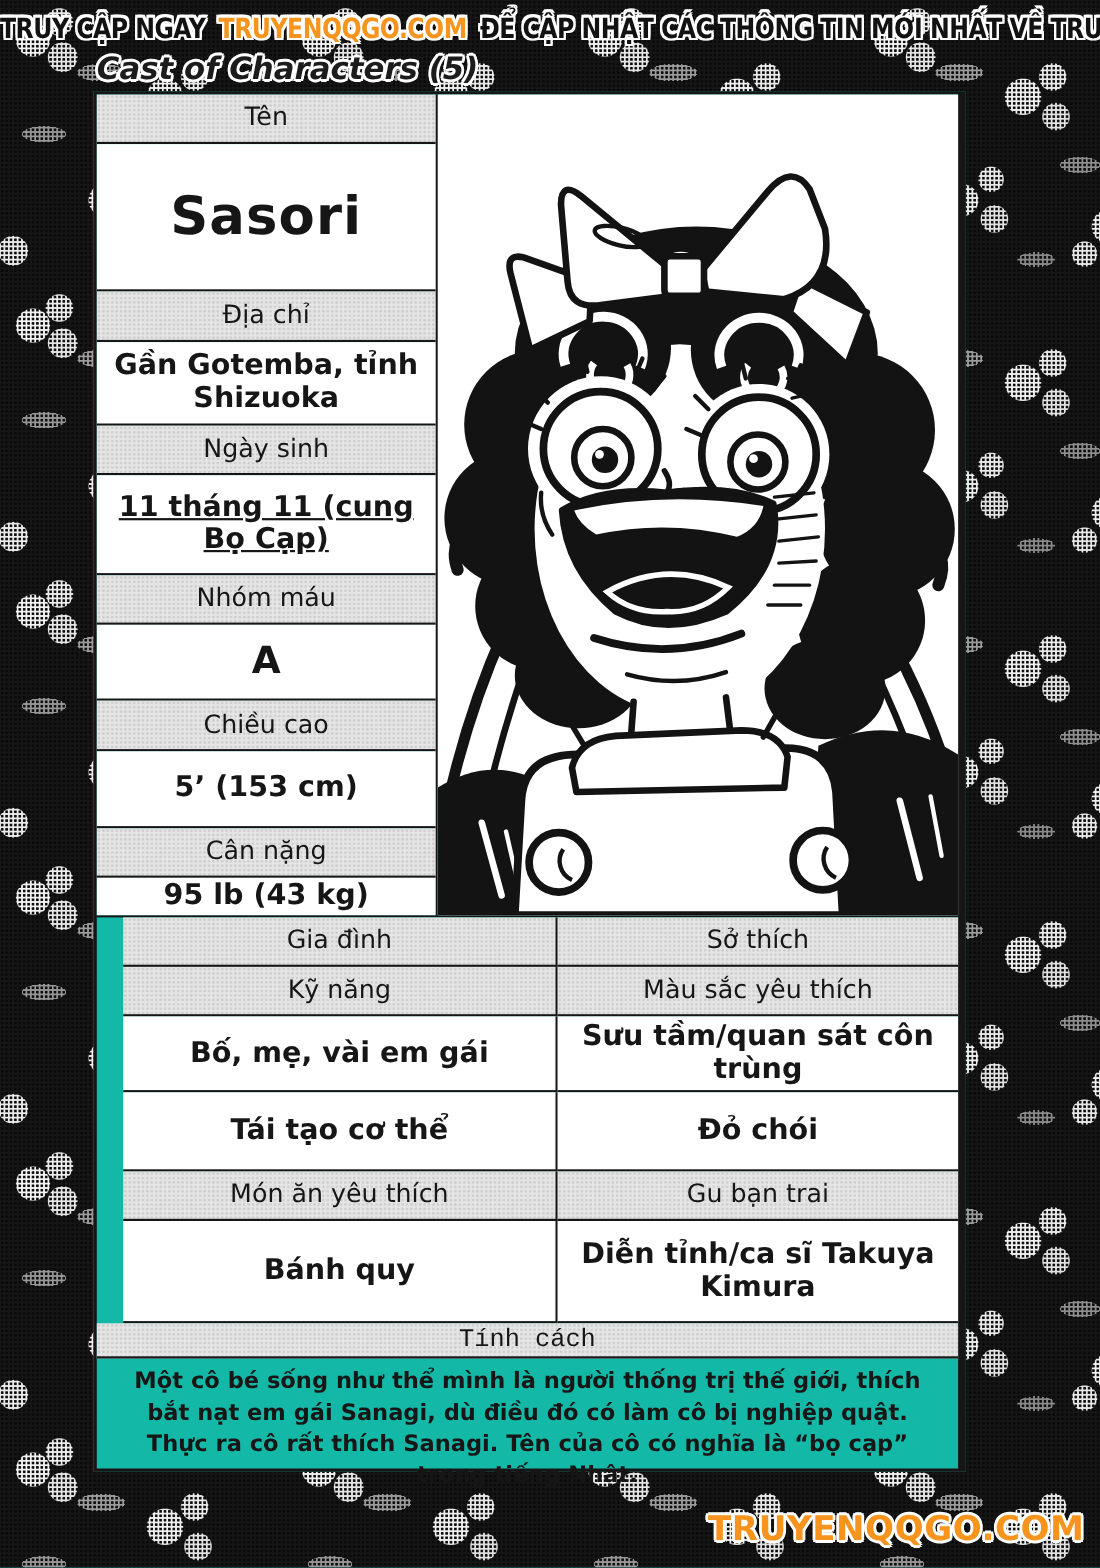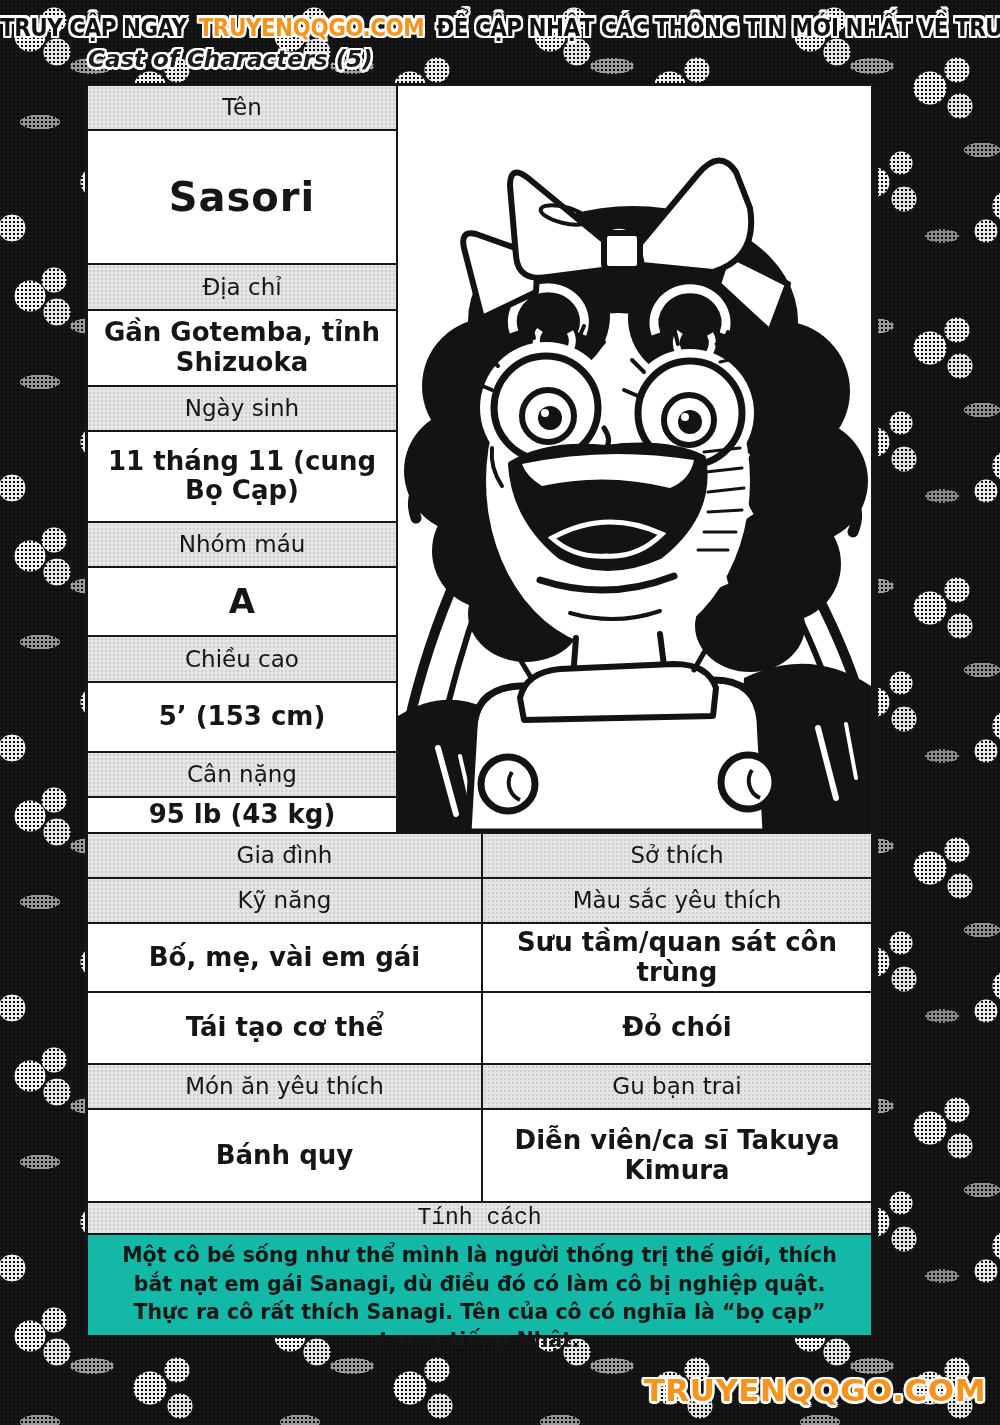--- a/index.html
+++ b/index.html
@@ -42,21 +42,21 @@
     color:#121212;
     text-shadow:-2px 0 0 #fff,2px 0 0 #fff,0 -2px 0 #fff,0 2px 0 #fff,
                 -2px -2px 0 #fff,2px 2px 0 #fff,-2px 2px 0 #fff,2px -2px 0 #fff;
     transform:scaleY(1.18);transform-origin:top center;
   }
   .banner .site{
     color:#f7941e;margin:0 5px;
   }
   .subtitle{
     position:absolute;top:46px;left:88px;z-index:5;
-    font-weight:bold;font-style:italic;font-size:23px;color:#1c1c1c;
+    font-weight:bold;font-style:italic;font-size:28px;color:#1c1c1c;
     text-shadow:-2.5px 0 0 #fff,2.5px 0 0 #fff,0 -2.5px 0 #fff,0 2.5px 0 #fff,
                 -2px -2px 0 #fff,2px 2px 0 #fff,-2px 2px 0 #fff,2px -2px 0 #fff;
   }
   
   .panel{
     position:absolute;left:85px;top:83px;width:793px;height:1255px;z-index:3;
     background:#14b8a6;border:3px solid #161616;border-right-width:7px;
     box-sizing:border-box;color:#161616;
   }
   .top-section{display:flex;height:746px;}
@@ -64,31 +64,31 @@
     display:flex;flex-direction:column;}
   .cell{display:flex;align-items:center;justify-content:center;text-align:center;
     box-sizing:border-box;border-bottom:2px solid #161616;padding:2px 8px;line-height:1.15;}
   .hd{
     background-color:#e5e5e5;font-size:23px;font-weight:normal;
     background-image:radial-gradient(circle,rgba(0,0,0,.10) 1px,transparent 1.3px);
     background-size:4px 4px;
   }
   .val{font-weight:bold;font-size:26px;background:#fff;}
   .r-h{height:46px;}
-  .v-name{height:136px;font-size:40px;letter-spacing:1px;}
+  .v-name{height:136px;font-size:48px;letter-spacing:1px;}
   .v-addr{height:77px;}
-  .v-birth{height:92px;}
+  .v-birth{height:92px;text-decoration:underline;}
   .v-blood{height:70px;font-size:34px;}
   .v-height{height:71px;}
   .v-weight{flex:1;border-bottom:none;}
   .portrait-cell{flex:1;position:relative;overflow:hidden;background:#fff;}
   .portrait-cell svg{display:block;width:100%;height:100%;}
   
   .bottom-section{display:flex;flex-direction:column;height:503px;border-top:2px solid #161616;}
-  .pair{display:flex;}
+  .pair{display:flex;padding-left:24px;}
   .pair .cl{width:395px;border-right:2px solid #161616;}
   .pair .cr{flex:1;border-right:none;}
   .ph{height:45px;}
   .pv1{height:69px;}
   .pv2{height:72px;}
   .pv3{height:93px;}
   .persona-head{height:45px;font-family:Liberation Mono, monospace;}
   .persona-text{flex:1;border-bottom:none;font-size:20.5px;font-weight:bold;
     padding:6px 30px;line-height:1.38;}
   
@@ -278,20 +278,20 @@
     <div class="pair">
       <div class="cell val pv2 cl">Tái tạo cơ thể</div>
       <div class="cell val pv2 cr">Đỏ chói</div>
     </div>
     <div class="pair">
       <div class="cell hd ph cl">Món ăn yêu thích</div>
       <div class="cell hd ph cr">Gu bạn trai</div>
     </div>
     <div class="pair">
       <div class="cell val pv3 cl">Bánh quy</div>
-      <div class="cell val pv3 cr">Diễn viên/ca sĩ Takuya Kimura</div>
+      <div class="cell val pv3 cr">Diễn tỉnh/ca sĩ Takuya Kimura</div>
     </div>
     <div class="cell hd persona-head">Tính cách</div>
     <div class="cell persona-text">Một cô bé sống như thể mình là người thống trị thế giới, thích bắt nạt em gái Sanagi, dù điều đó có làm cô bị nghiệp quật. Thực ra cô rất thích Sanagi. Tên của cô có nghĩa là “bọ cạp” trong tiếng Nhật.</div>
   </div>
 </div>
 
 <div class="footer-logo">TRUYENQQGO.COM</div>
 
 </body></html>

